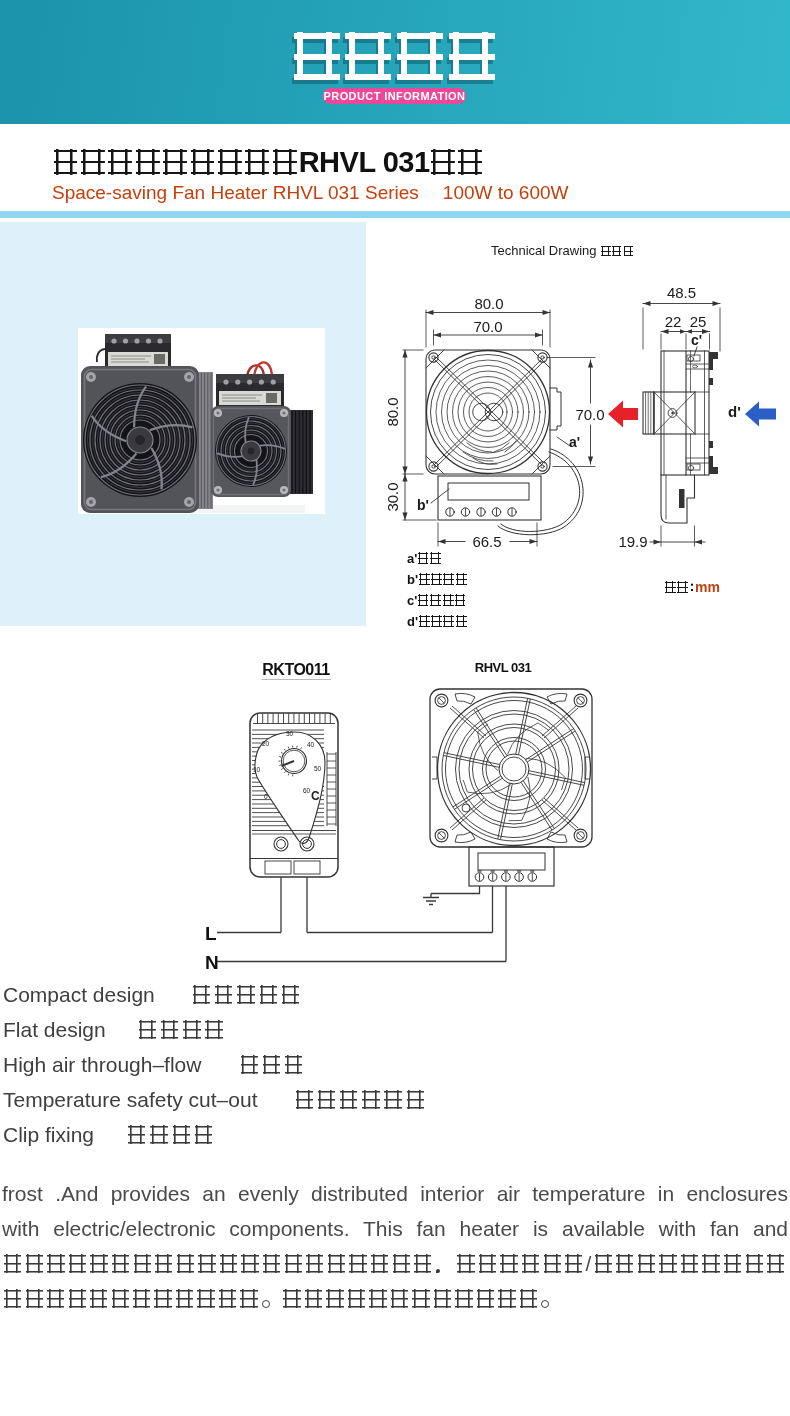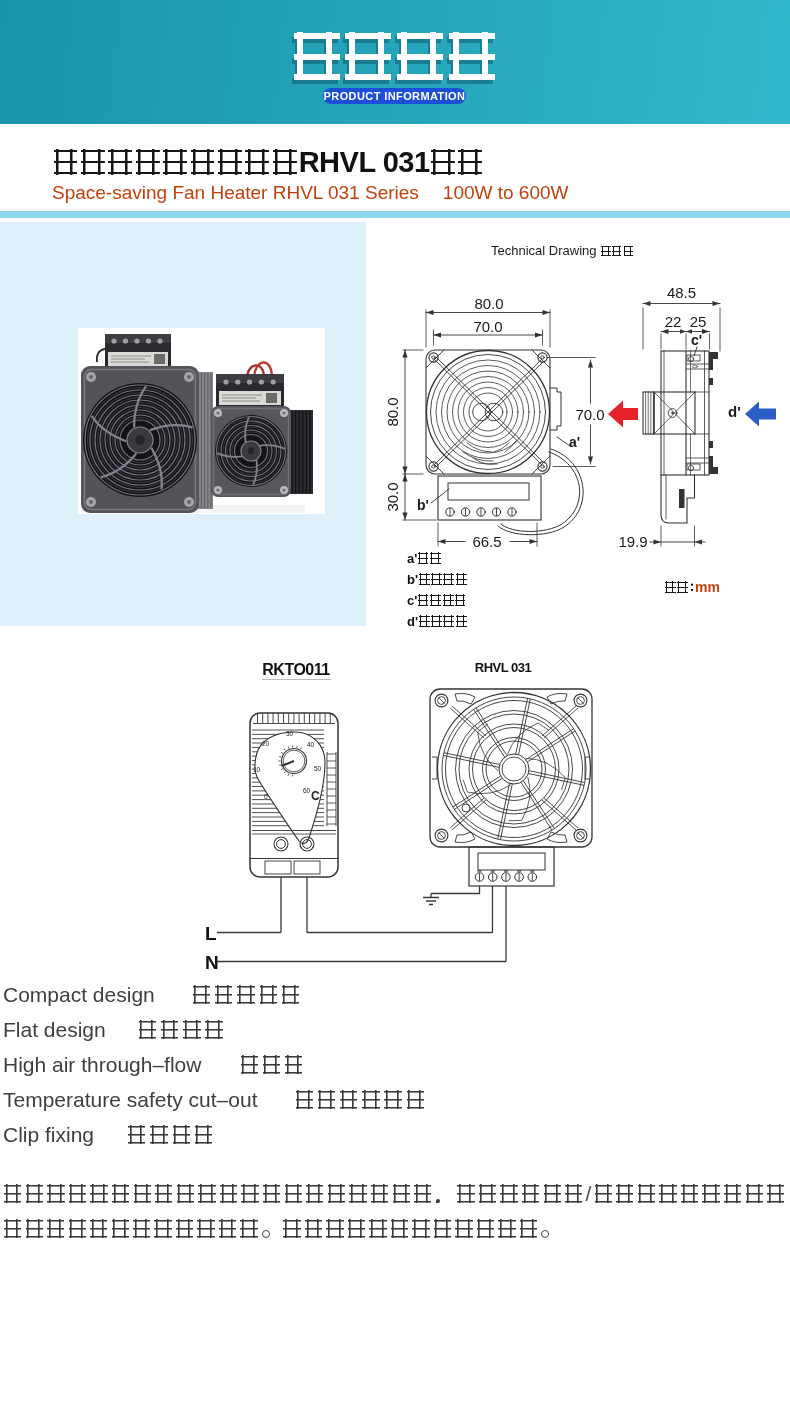--- a/index.html
+++ b/index.html
@@ -31,21 +31,21 @@
 .dou{display:inline-block;width:.9em;height:.95em;position:relative;vertical-align:-.13em;}
 .dou::before{content:'';position:absolute;left:8%;bottom:2%;width:.2em;height:.2em;background:#3a3a3a;border-radius:50% 50% 50% 0;}
 .ju{display:inline-block;width:.9em;height:.95em;position:relative;vertical-align:-.13em;}
 .ju::before{content:'';position:absolute;left:6%;bottom:4%;width:.28em;height:.28em;border:.065em solid #3d3d3d;border-radius:50%;}
 .colon{display:inline-block;width:.4em;height:.9em;position:relative;}
 .colon::before{content:'';position:absolute;left:30%;bottom:12%;width:.13em;height:.13em;background:#111;box-shadow:0 -0.38em 0 #111;}
 
 #hdr{left:0;top:0;width:790px;height:124px;background:linear-gradient(97deg,#1b93a9,#31b7cb);}
 #bigt{left:0;top:26px;width:790px;text-align:center;font-size:53px;letter-spacing:0;}
 #bigt .z{filter:drop-shadow(-2px 4px rgba(8,70,85,.42));}
-#pill{left:323px;top:88px;width:143px;height:16px;background:#1d4ed8;border-radius:8px;color:#fff;font-size:11px;font-weight:bold;text-align:center;line-height:16px;letter-spacing:.4px;}
+#pill{left:323px;top:88px;width:143px;height:16px;background:#ec4899;border-radius:8px;color:#fff;font-size:11px;font-weight:bold;text-align:center;line-height:16px;letter-spacing:.4px;}
 
 #h2c{left:52px;top:146px;font-size:28px;font-weight:bold;color:#111;white-space:nowrap;}
 #h2c .lat{font-family:"Liberation Sans",sans-serif;font-size:29px;letter-spacing:-.5px;}
 #sub{left:52px;top:182px;font-size:19px;color:#c2410c;white-space:nowrap;}
 #divider{left:0;top:211px;width:790px;height:7px;background:#8dd7f1;}
 
 #photo{left:0;top:222px;width:366px;height:404px;background:#def1fa;}
 
 .feat{left:3px;font-size:21px;color:#3f3f3f;white-space:nowrap;}
 .feat .z{margin:0 .09em 0 .05em;}
@@ -507,15 +507,17 @@
 <text x="205" y="969" font-family="Liberation Sans,sans-serif" font-size="19" font-weight="bold" fill="#111">N</text>
 </svg>
 
 <div class="abs feat" style="top:983px;">Compact design<span style="display:inline-block;width:36px;"></span><i class="z"></i><i class="z"></i><i class="z"></i><i class="z"></i><i class="z"></i></div>
 <div class="abs feat" style="top:1018px;">Flat design<span style="display:inline-block;width:31px;"></span><i class="z"></i><i class="z"></i><i class="z"></i><i class="z"></i></div>
 <div class="abs feat" style="top:1053px;">High air through–flow<span style="display:inline-block;width:37px;"></span><i class="z"></i><i class="z"></i><i class="z"></i></div>
 <div class="abs feat" style="top:1088px;">Temperature safety cut–out<span style="display:inline-block;width:36px;"></span><i class="z"></i><i class="z"></i><i class="z"></i><i class="z"></i><i class="z"></i><i class="z"></i></div>
 <div class="abs feat" style="top:1123px;">Clip fixing<span style="display:inline-block;width:32px;"></span><i class="z"></i><i class="z"></i><i class="z"></i><i class="z"></i></div>
 
 <div class="abs para" style="top:1176px;">
+<div class="jline">frost .And provides an evenly distributed interior air temperature in enclosures</div>
+<div class="jline">with electric/electronic components. This fan heater is available with fan and</div>
 <div class="lline" id="zh1"><i class="z"></i><i class="z"></i><i class="z"></i><i class="z"></i><i class="z"></i><i class="z"></i><i class="z"></i><i class="z"></i><i class="z"></i><i class="z"></i><i class="z"></i><i class="z"></i><i class="z"></i><i class="z"></i><i class="z"></i><i class="z"></i><i class="z"></i><i class="z"></i><i class="z"></i><i class="z"></i><i class="dou"></i><i class="z"></i><i class="z"></i><i class="z"></i><i class="z"></i><i class="z"></i><i class="z"></i><span style="padding:0 1px">/</span><i class="z"></i><i class="z"></i><i class="z"></i><i class="z"></i><i class="z"></i><i class="z"></i><i class="z"></i><i class="z"></i><i class="z"></i></div>
 <div class="lline" id="zh2"><i class="z"></i><i class="z"></i><i class="z"></i><i class="z"></i><i class="z"></i><i class="z"></i><i class="z"></i><i class="z"></i><i class="z"></i><i class="z"></i><i class="z"></i><i class="z"></i><i class="ju"></i><i class="z"></i><i class="z"></i><i class="z"></i><i class="z"></i><i class="z"></i><i class="z"></i><i class="z"></i><i class="z"></i><i class="z"></i><i class="z"></i><i class="z"></i><i class="z"></i><i class="ju"></i></div>
 </div>
 
 </body></html>

